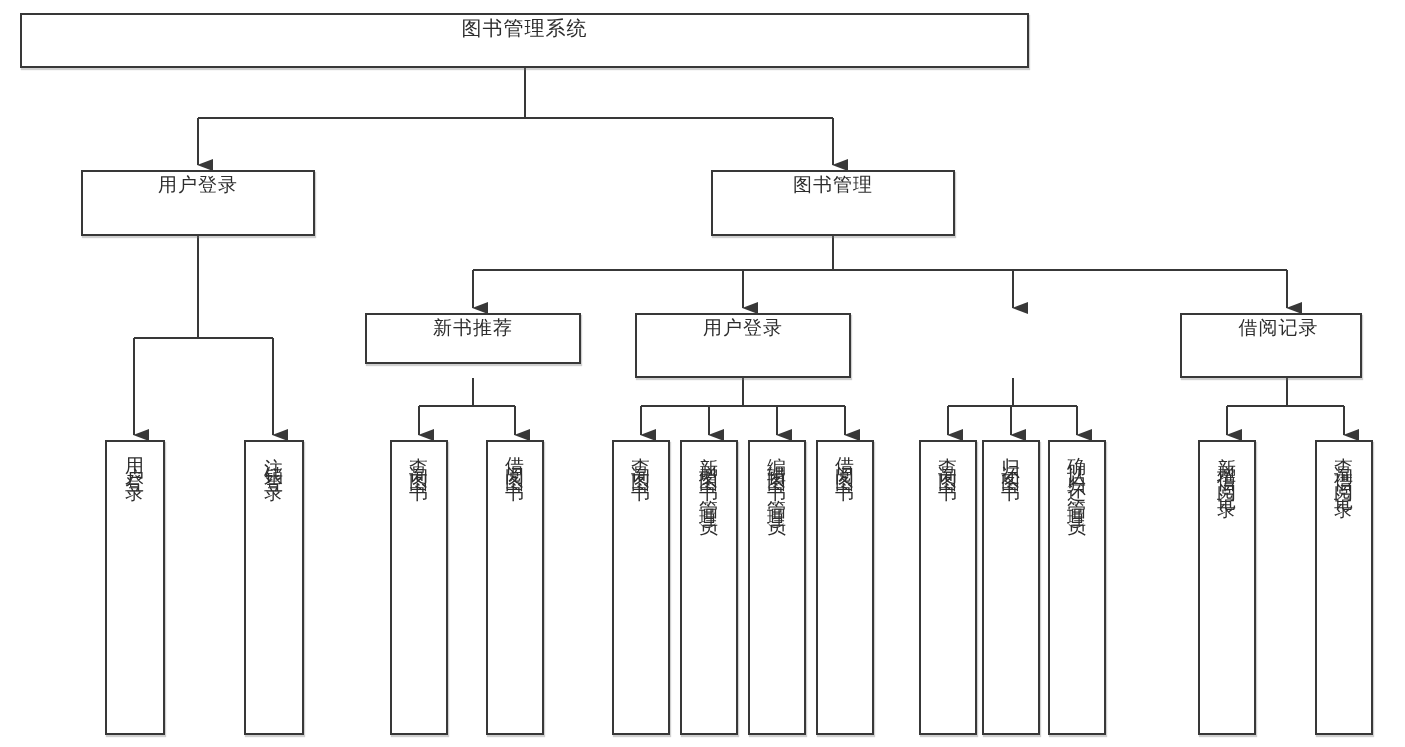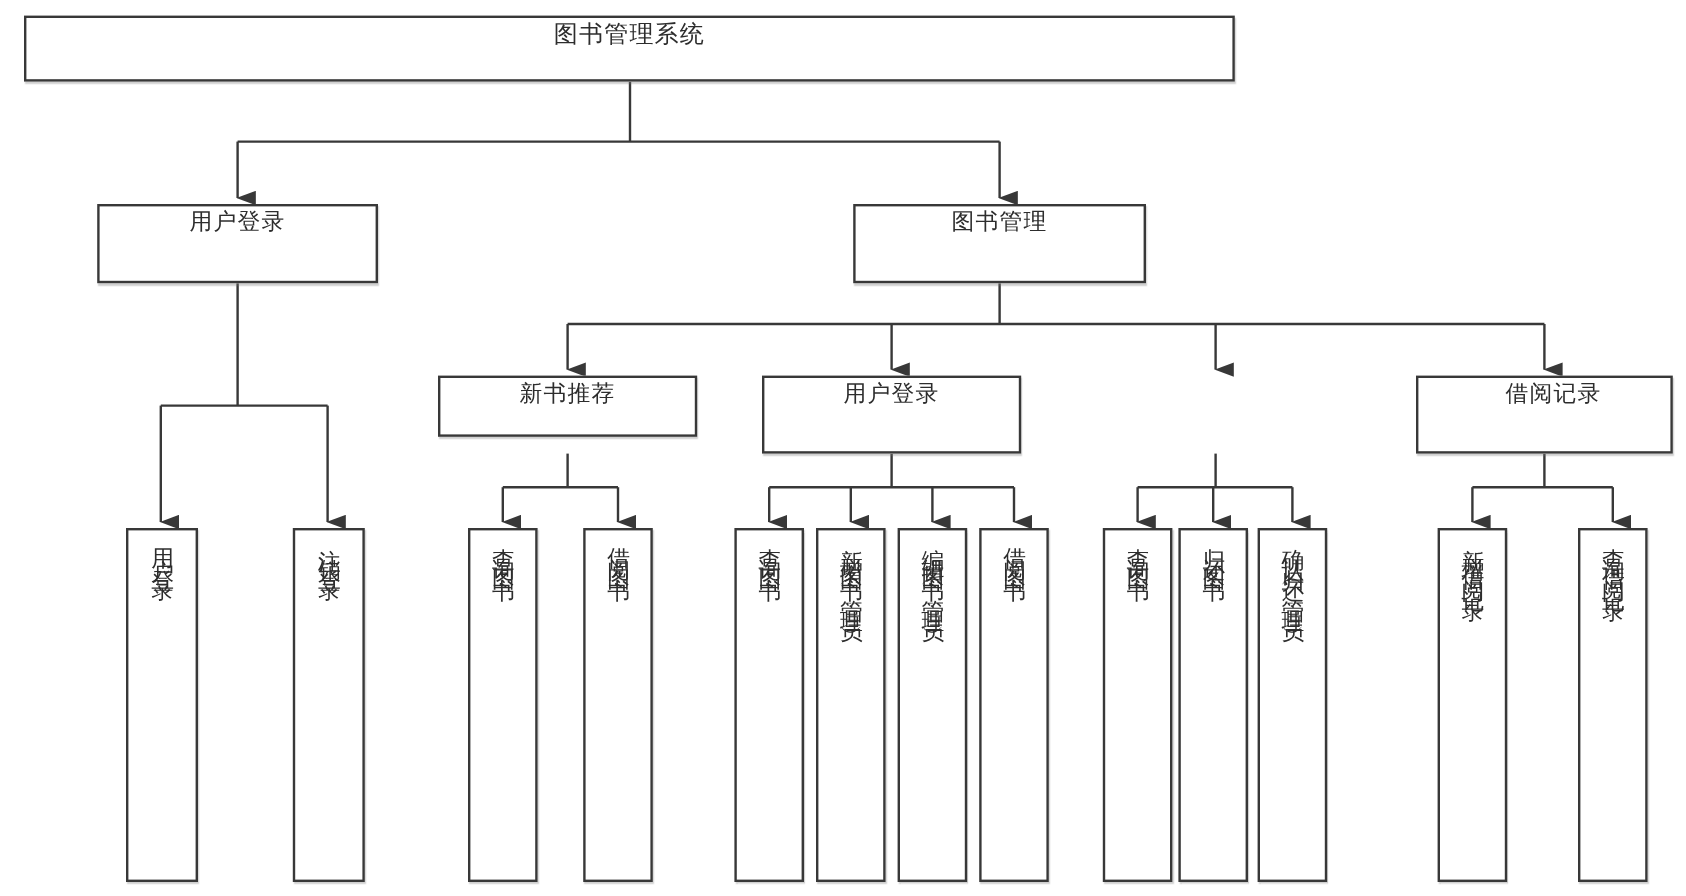--- a/index.html
+++ b/index.html
@@ -124,21 +124,21 @@
   <div class="box" style="left:711px; top:170px; width:244px; height:66px;">
     <span class="h-label">图书管理</span>
   </div>
 
   <div class="box" style="left:365px; top:313px; width:216px; height:51px;">
     <span class="h-label">新书推荐</span>
   </div>
   <div class="box" style="left:635px; top:313px; width:216px; height:65px;">
     <span class="h-label">用户登录</span>
   </div>
-  <div class="box" style="left:1180px; top:313px; width:214px; height:65px;padding-left:15px;">
+  <div class="box" style="left:1180px; top:313px; width:182px; height:65px;padding-left:15px;">
     <span class="h-label">借阅记录</span>
   </div>
 
   <div class="box leaf" style="left:105px; width:60px;">
     <span class="v-label">用户登录</span>
   </div>
   <div class="box leaf" style="left:244px; width:60px;">
     <span class="v-label">注销登录</span>
   </div>
   <div class="box leaf" style="left:390px;">

